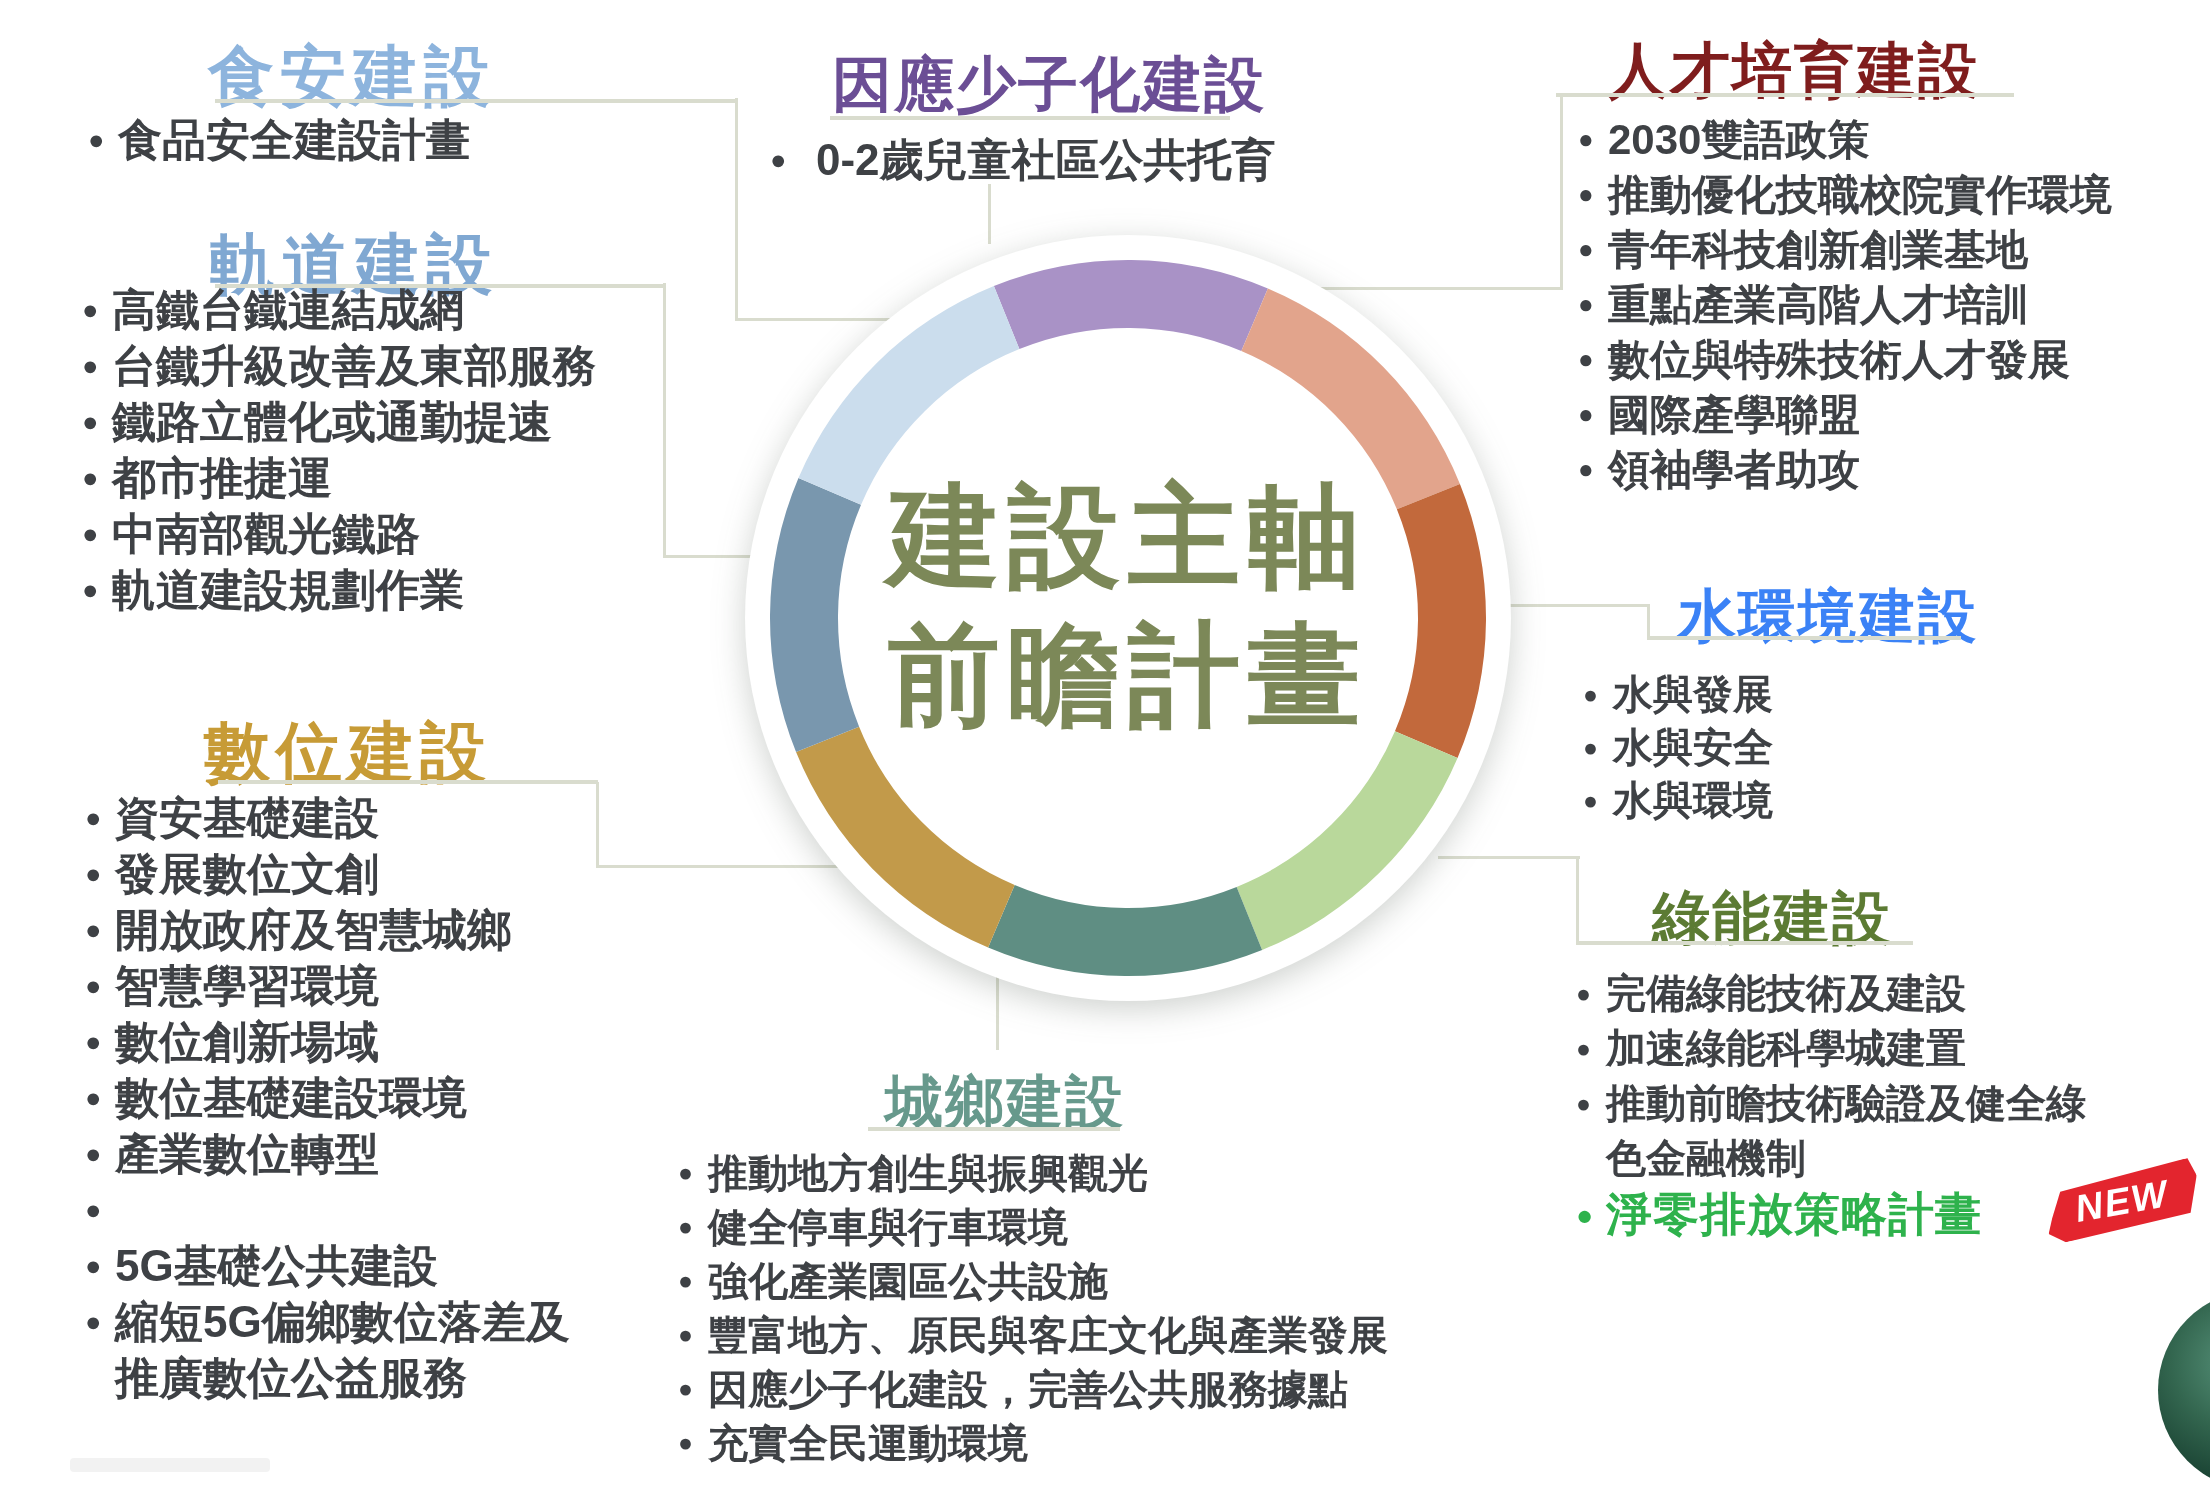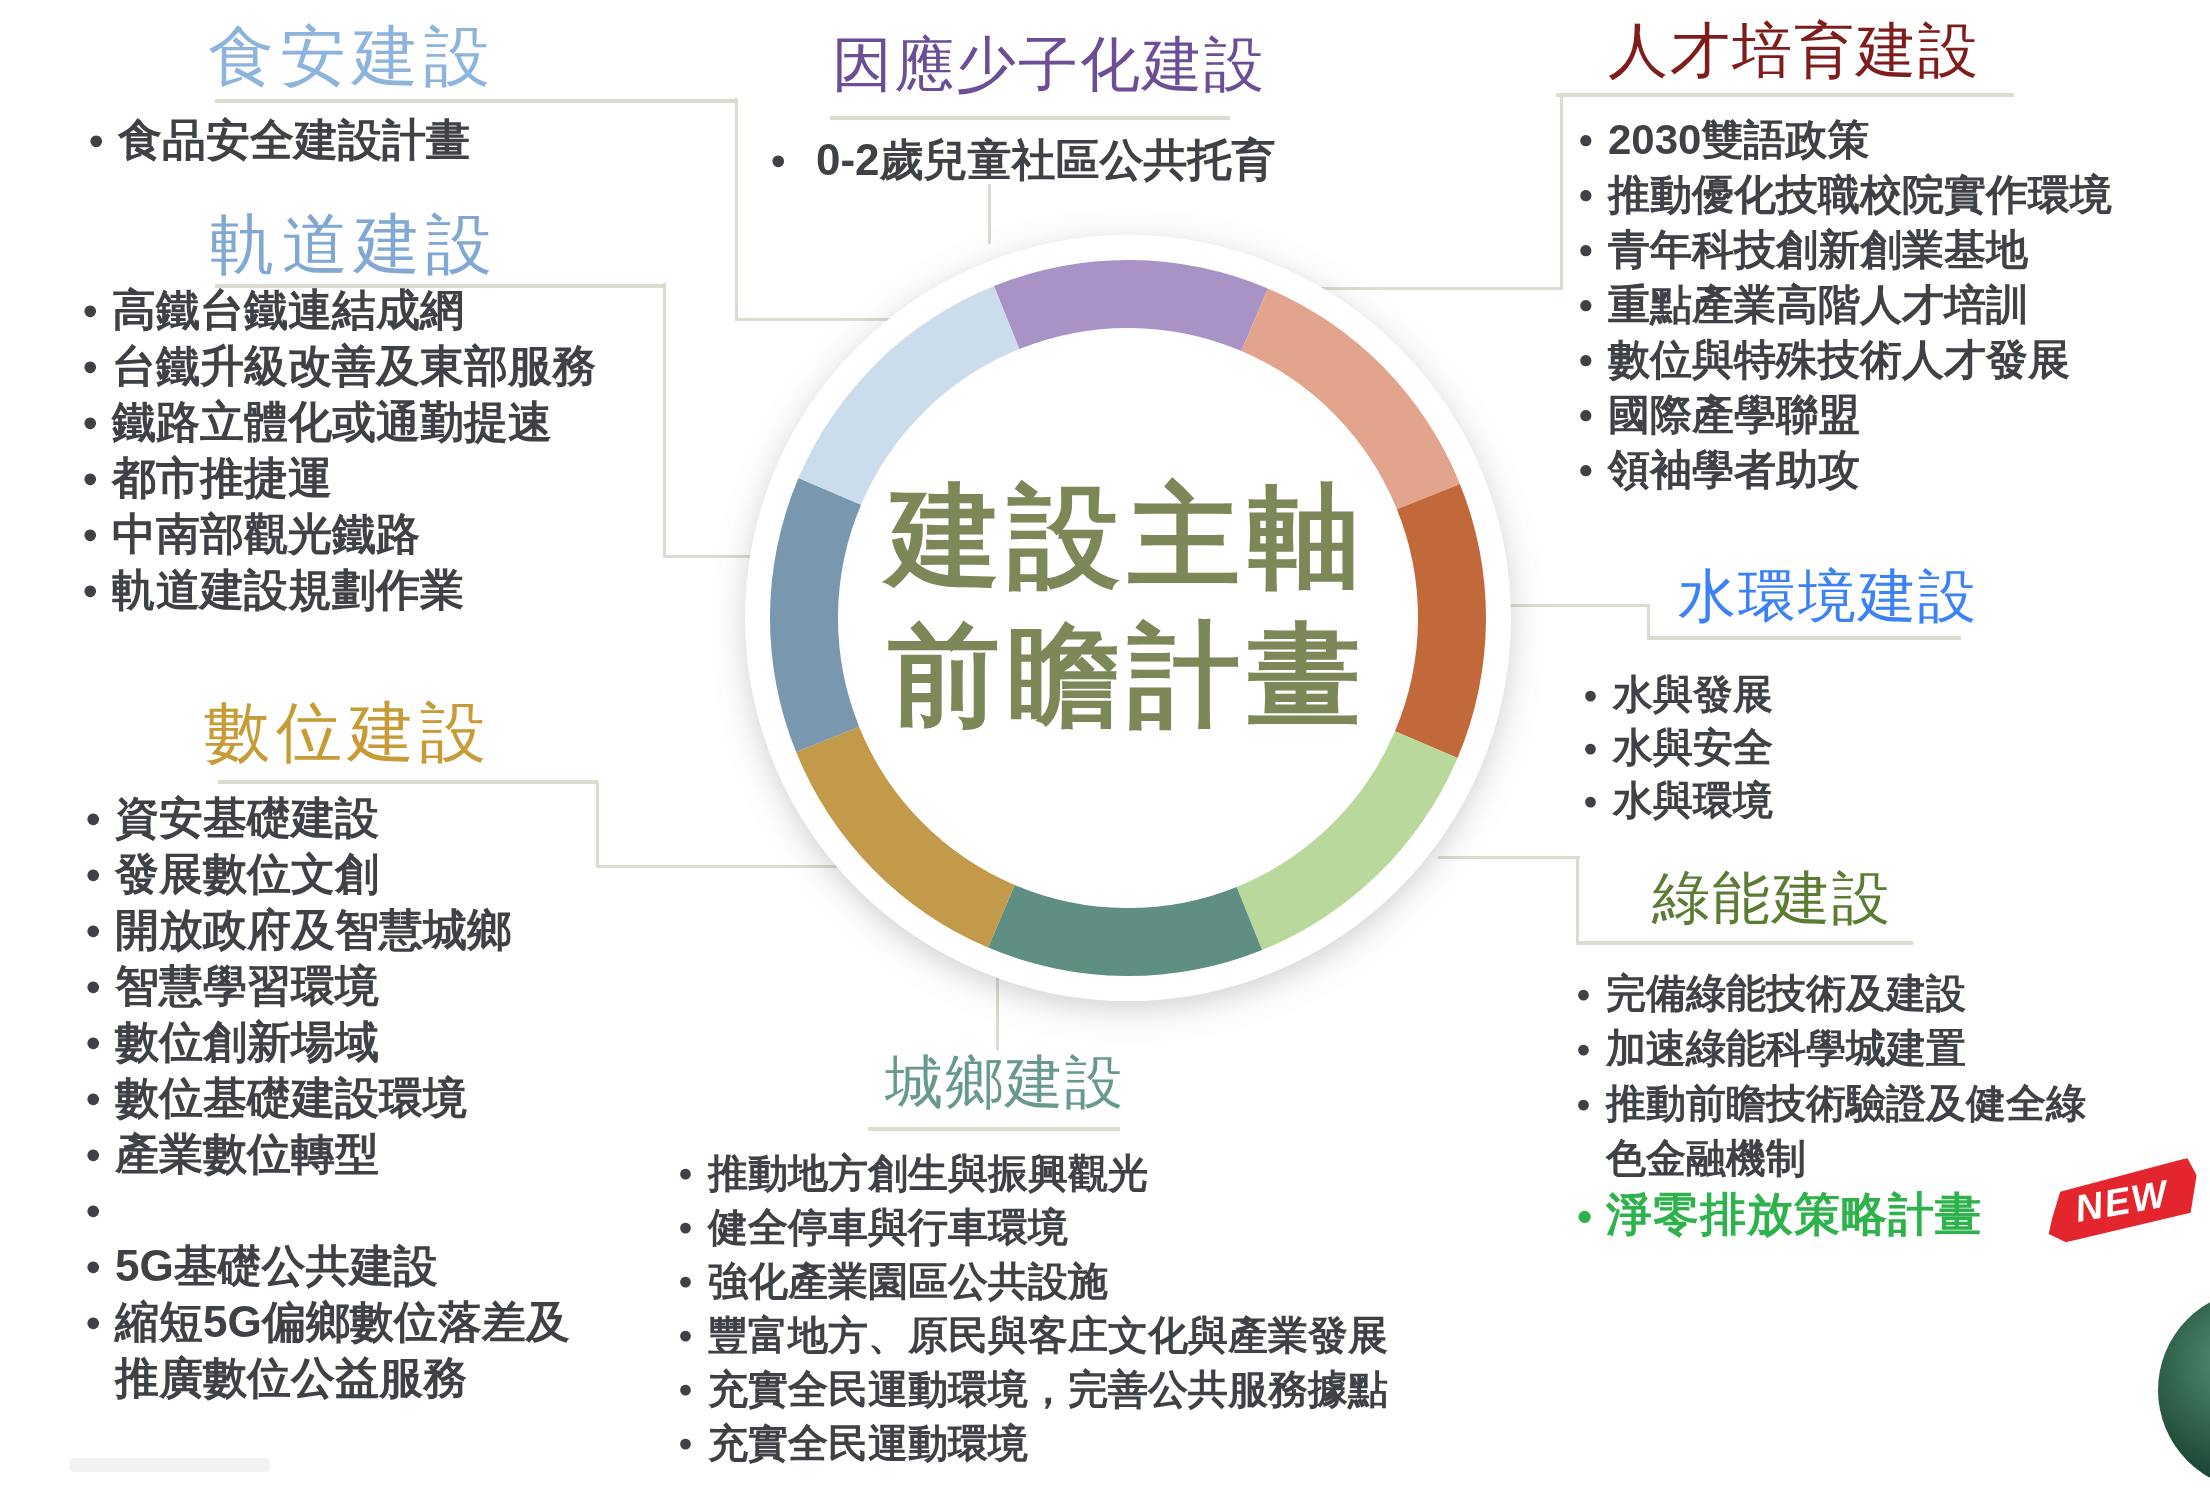--- a/index.html
+++ b/index.html
@@ -4,22 +4,22 @@
 <style>
   html,body{margin:0;padding:0;}
   body{
     width:2210px;height:1496px;position:relative;overflow:hidden;
     background:#ffffff;
     font-family:"Liberation Sans",sans-serif;
     color:#3e4145;
   }
   
   .heading{
-    position:absolute;font-weight:400;white-space:nowrap;
-    line-height:1.1;letter-spacing:6px;
+    position:absolute;font-weight:700;white-space:nowrap;
+    line-height:1.1;letter-spacing:6px;margin-top:20px;
   }
   .underline{position:absolute;height:4px;background:#d9dcce;}
   .conn{position:absolute;background:#d9dcce;}
   .conn.v{width:3px;}
   .conn.h{height:3px;}
   .list{position:absolute;font-weight:700;}
   .line{display:flex;align-items:center;white-space:nowrap;position:relative;}
   .dot{width:30px;flex:0 0 30px;font-size:0.62em;display:flex;align-items:center;}
   .line.no-dot{padding-left:30px;}
   .line.hl .txt{letter-spacing:1px;}
@@ -302,21 +302,21 @@
     <span class="txt">強化產業園區公共設施</span>
 
   </div>
     <div class="line">
     <span class="dot">●</span>
     <span class="txt">豐富地方、原民與客庄文化與產業發展</span>
 
   </div>
     <div class="line">
     <span class="dot">●</span>
-    <span class="txt">充實全民運動環境，完善公共服務據點</span>
+    <span class="txt">因應少子化建設，完善公共服務據點</span>
 
   </div>
     <div class="line">
     <span class="dot">●</span>
     <span class="txt">充實全民運動環境</span>
 
   </div>
   </div>
 
 <div id="donut-wrap">

